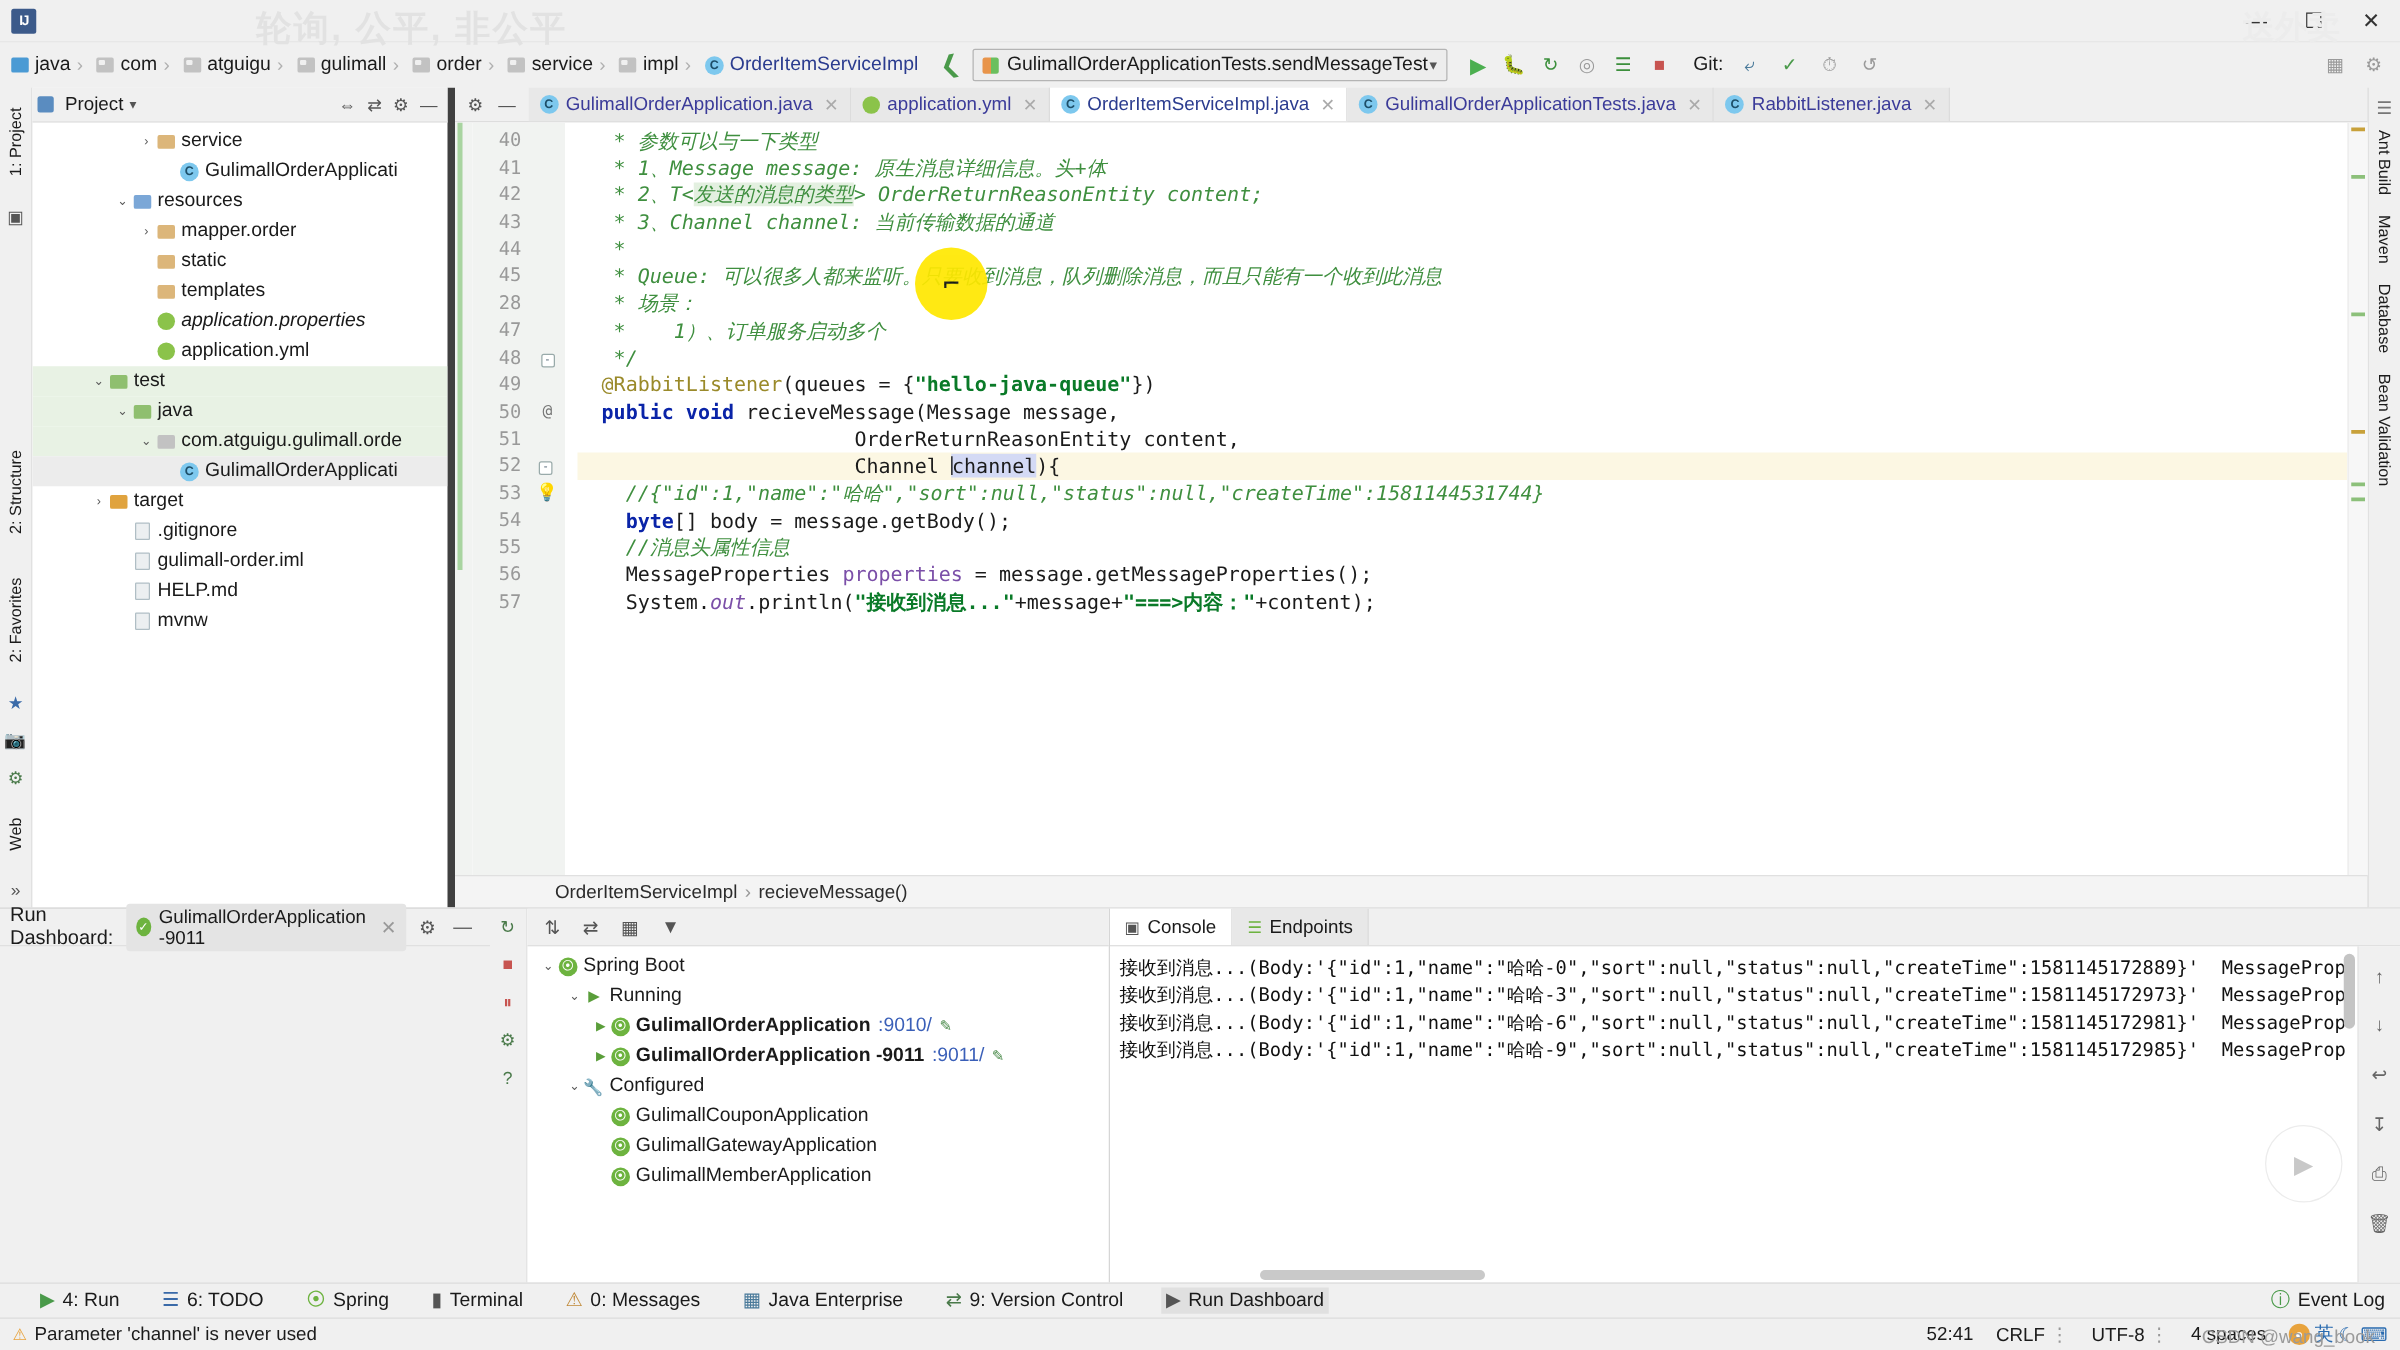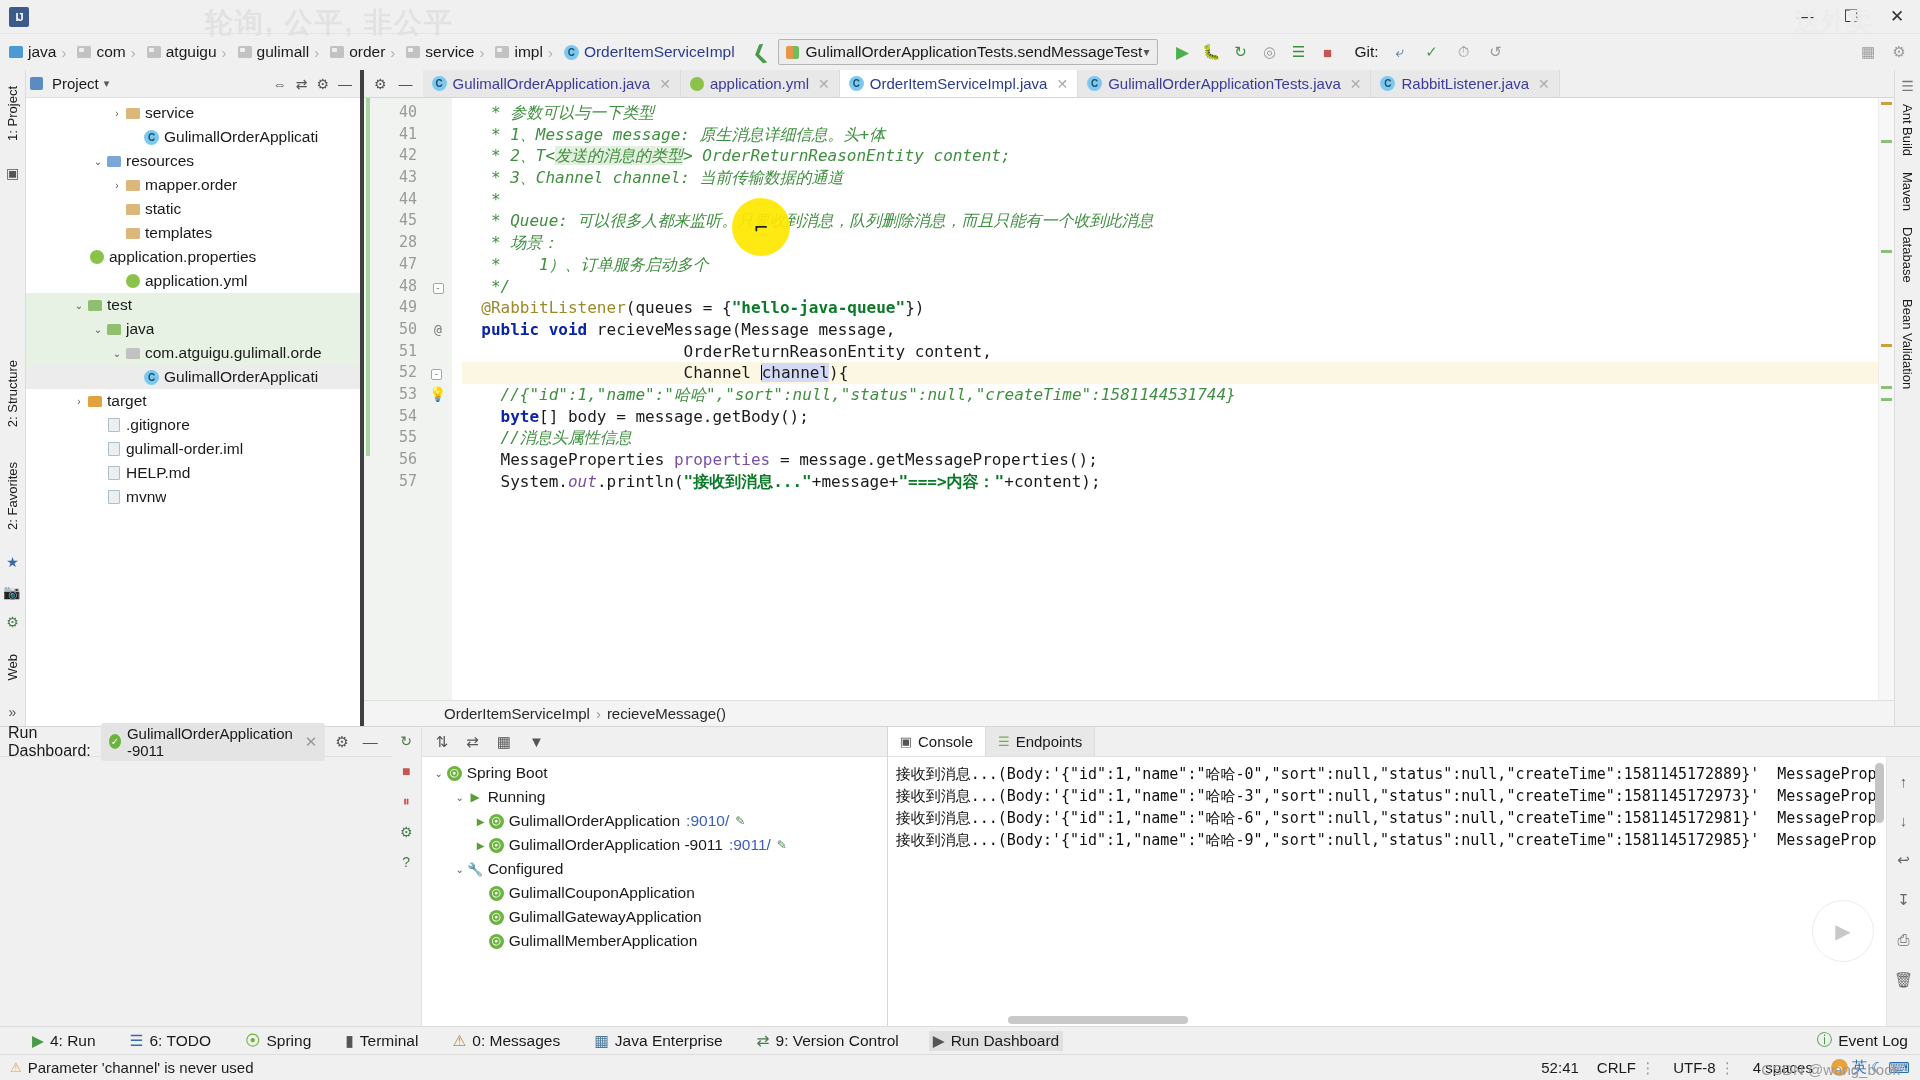--- a/index.html
+++ b/index.html
@@ -73,21 +73,21 @@
 
   
   .rail { width:26px; background:#f0f0f0; border-right:1px solid #dcdcdc; display:flex; flex-direction:column;
           align-items:center; justify-content:space-between; padding:6px 0; flex:0 0 26px;}
   .rail-lbl { writing-mode:vertical-rl; transform:rotate(180deg); font-size:13px; color:#1b1b1b; white-space:nowrap; margin:10px 0;}
   .rail-top, .rail-bot { display:flex; flex-direction:column; align-items:center; gap:14px;}
   .rail-ico { font-size:14px; color:#555;}
 
   
   .project {
-    width:338px; background:#fff; border-right:4px solid #404040; display:flex; flex-direction:column; flex:0 0 338px;
+    width:338px; background:#fff; border-right:6px solid #404040; display:flex; flex-direction:column; flex:0 0 338px;
   }
   .proj-head { height:28px; display:flex; align-items:center; background:#f0f0f0; border-bottom:1px solid #e0e0e0; padding:0 4px; gap:5px;}
   .proj-head .title { font-size:15px; margin-left:4px;}
   .proj-head .sq { width:13px;height:13px;background:#5a8cc0;border-radius:2px;}
   .proj-head .sp { margin-left:auto; display:flex; gap:9px; align-items:center; padding-right:4px; color:#555; font-size:14px;}
   .tree { flex:1; overflow:hidden; padding-top:3px; font-size:15.5px;}
   .node { height:24px; display:flex; align-items:center; white-space:nowrap; padding-right:4px;}
   .node.sel-green { background:#e8f2e4; }
   .node.sel-grey { background:#ececec; }
   .tw { width:14px; display:inline-block; text-align:center; color:#5a5a5a; font-size:10px; flex:0 0 14px;}
@@ -176,21 +176,21 @@
   .dash-tree { width:466px; flex:0 0 466px; background:#fff; border-right:1px solid #d6d6d6; display:flex; flex-direction:column;}
   .dash-toolbar { height:30px; display:flex; align-items:center; gap:18px; padding-left:14px; background:#f0f0f0;
                   border-bottom:1px solid #e0e0e0; color:#555; font-size:15px; flex:0 0 30px;}
   .dash-nodes { flex:1; padding-top:4px; font-size:15.5px; overflow:hidden;}
   .dnode { height:24px; display:flex; align-items:center; white-space:nowrap;}
   .leaf-green { color:#5a9e3a; font-size:12px;}
   .spring-ico { width:15px;height:15px;border-radius:50%;background:#6db33f;color:#fff;font-size:10px;
                 display:flex;align-items:center;justify-content:center;}
   .wrench { color:#6a8aa8; font-size:13px;}
   .link { color:#3a5fb8; }
-  .bold { font-weight:normal;}
+  .bold { font-weight:bold;}
 
   .console-pane { flex:1 1 auto; display:flex; flex-direction:column; min-width:0; background:#fff;}
   .console-tabs { height:30px; display:flex; align-items:stretch; background:#f0f0f0; border-bottom:1px solid #e0e0e0; flex:0 0 30px;}
   .ctab { display:flex;align-items:center;gap:6px;padding:0 12px;font-size:15px;border-right:1px solid #dcdcdc;background:#e8e8e8;}
   .ctab.active { background:#fff;}
   .console-body { flex:1 1 auto; display:flex; min-height:0; position:relative;}
   .console-out {
     flex:1; padding:6px 4px 0 8px; font-family:"DejaVu Sans Mono", monospace; font-size:15px;
     color:#111; white-space:pre; overflow:hidden; line-height:22px;
   }
@@ -380,21 +380,21 @@
             </span>
             <span class="lbl">static</span>
           </div>
           <div class="node" style="padding-left: 84px;">
             <span class="tw"></span>
             <span class="ic">
               <span class="ic-folder"></span>
             </span>
             <span class="lbl">templates</span>
           </div>
-          <div class="node" style="padding-left: 48px;">
+          <div class="node" style="padding-left: 84px; font-style: italic;">
             <span class="tw"></span>
             <span class="ic">
               <span class="ic-prop"></span>
             </span>
             <span class="lbl">application.properties</span>
           </div>
           <div class="node" style="padding-left: 84px;">
             <span class="tw"></span>
             <span class="ic">
               <span class="ic-yml"></span>

